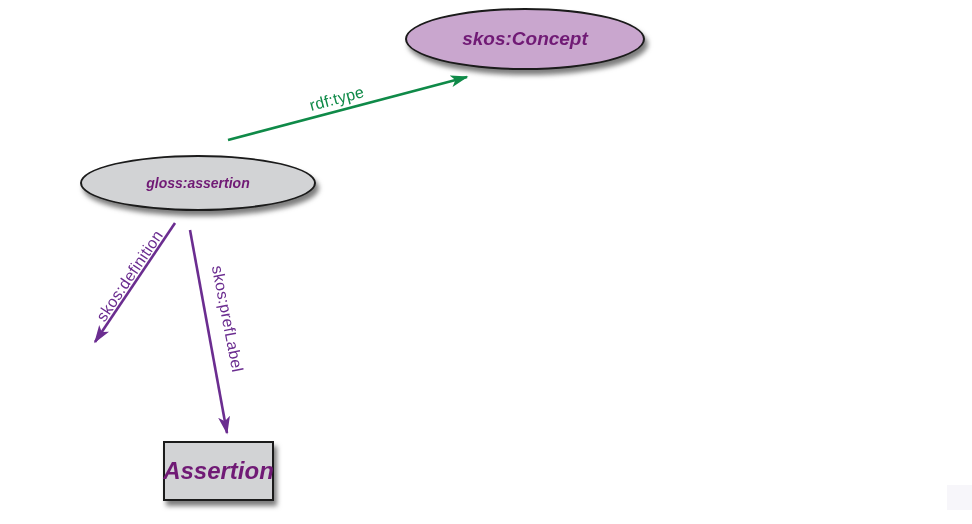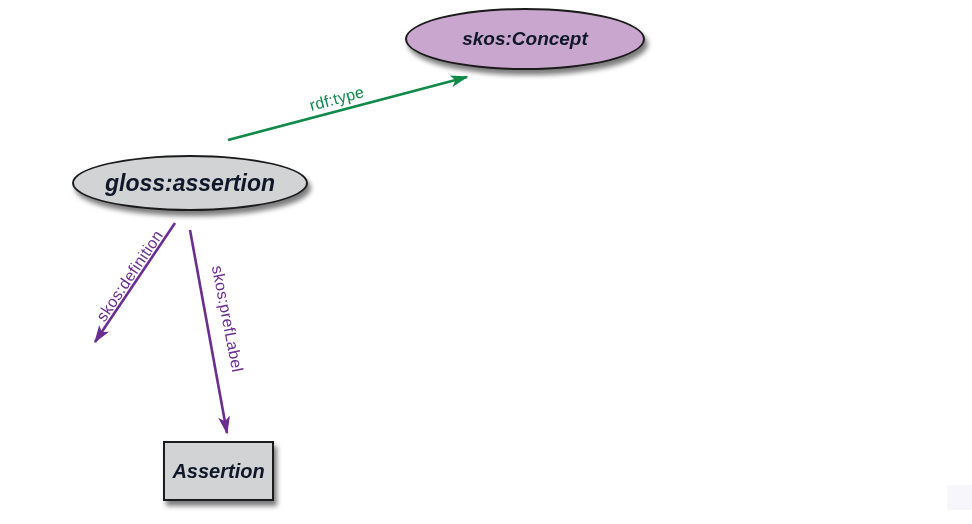--- a/index.html
+++ b/index.html
@@ -17,33 +17,33 @@
     width: 972px; height: 524px;
     pointer-events: none;
   }
   .node {
     position: absolute;
     display: flex;
     align-items: center;
     justify-content: center;
     background: #d2d3d5;
     border: 2px solid #1b1b1b;
-    color: #0f172a;
+    color: #701a75;
     font-weight: bold;
     font-style: italic;
     filter: drop-shadow(3px 5px 2.5px rgba(45,45,45,0.62));
     box-sizing: border-box;
     white-space: nowrap;
   }
   .node.ellipse { border-radius: 50%; }
   .node.concept { background: #c9a6ce; }
   .node-concept      { left: 405px; top: 8px;   width: 240px; height: 62px; font-size: 19px; }
-  .node-assertion    { left: 72px;  top: 155px; width: 236px; height: 56px; font-size: 23px; }
+  .node-assertion    { left: 80px;  top: 155px; width: 236px; height: 56px; font-size: 14px; }
   .node-definition   { left: 9px;   top: 353px; width: 191px; height: 60px; font-size: 20px; }
-  .node-preflabel    { left: 163px; top: 441px; width: 111px; height: 60px; font-size: 20px; }
+  .node-preflabel    { left: 163px; top: 441px; width: 111px; height: 60px; font-size: 24px; }
   .edge-label {
     position: absolute;
     font-size: 16px;
     white-space: nowrap;
     letter-spacing: 0.3px;
   }
   .edge-label.green  { color: #0f8a48; }
   .edge-label.purple { color: #6b2d90; }
   .label-rdf-type    { left: 337px; top: 99px;  transform: translate(-50%,-50%) rotate(-15deg); }
   .label-definition  { left: 130px; top: 276px; transform: translate(-50%,-50%) rotate(-56deg); }

